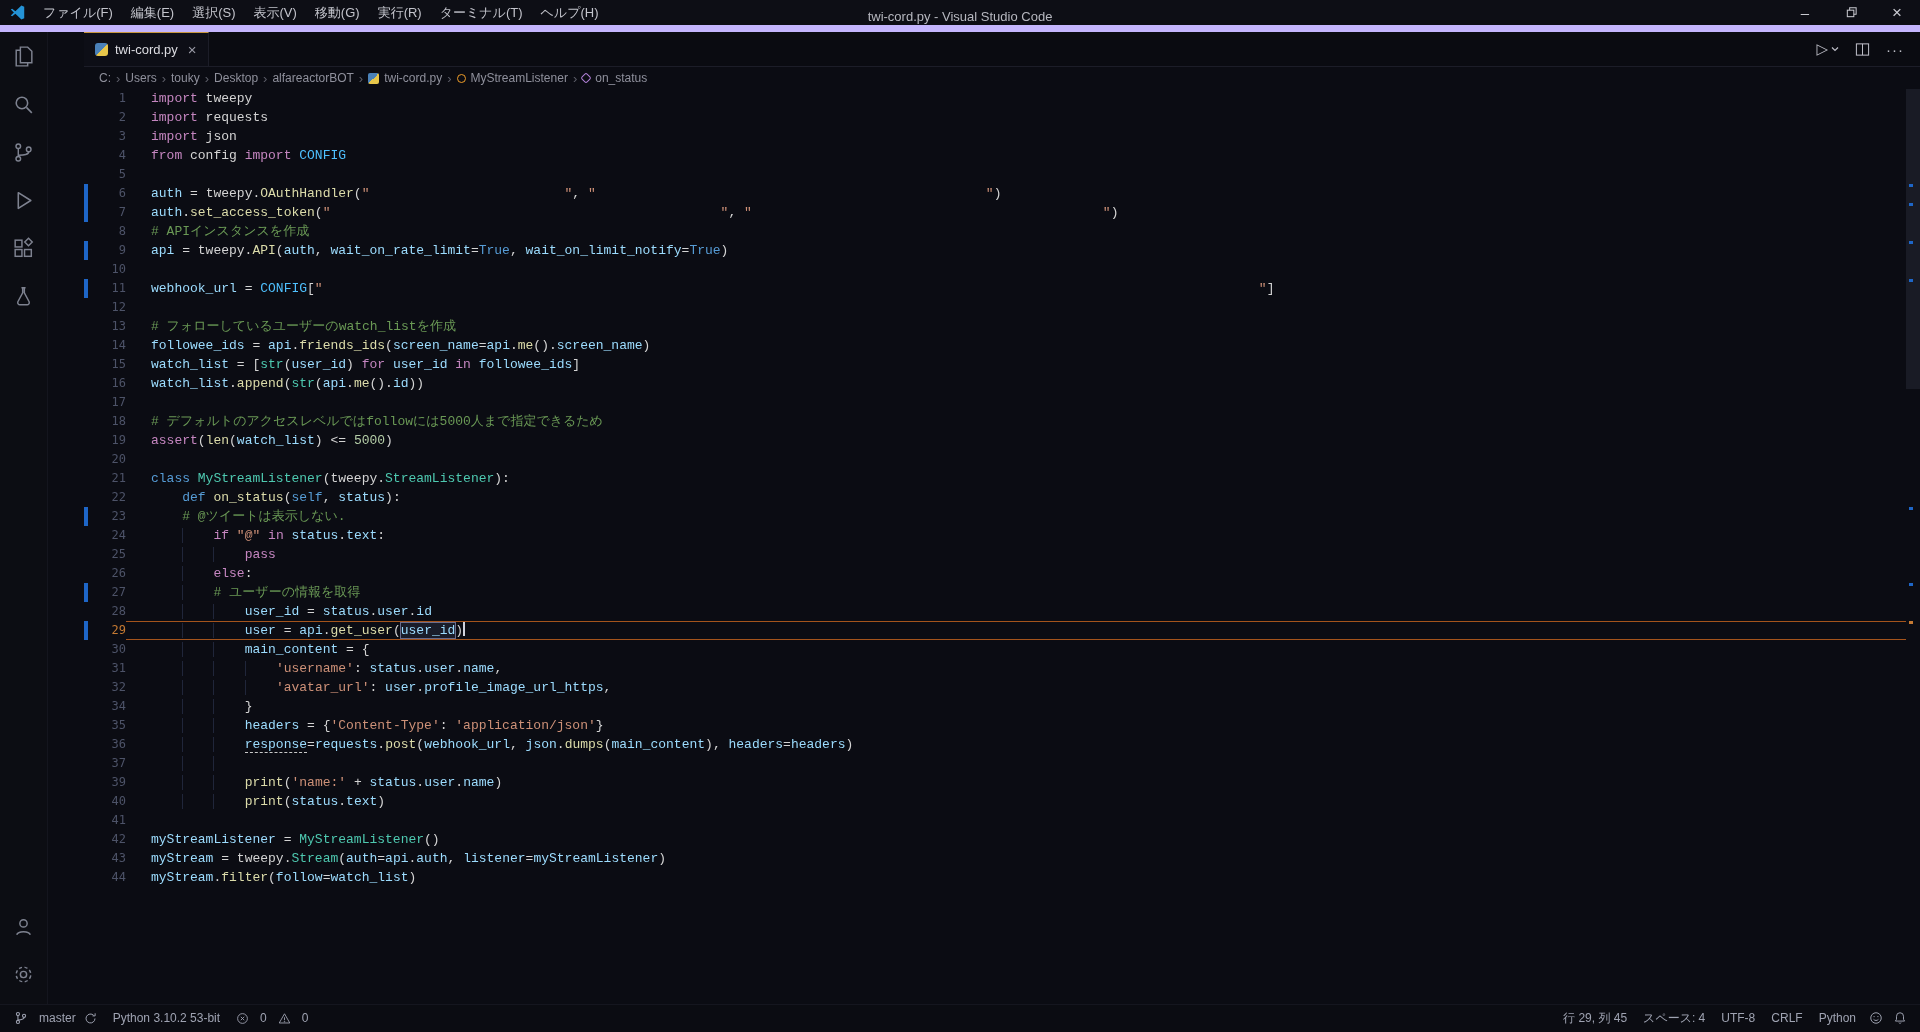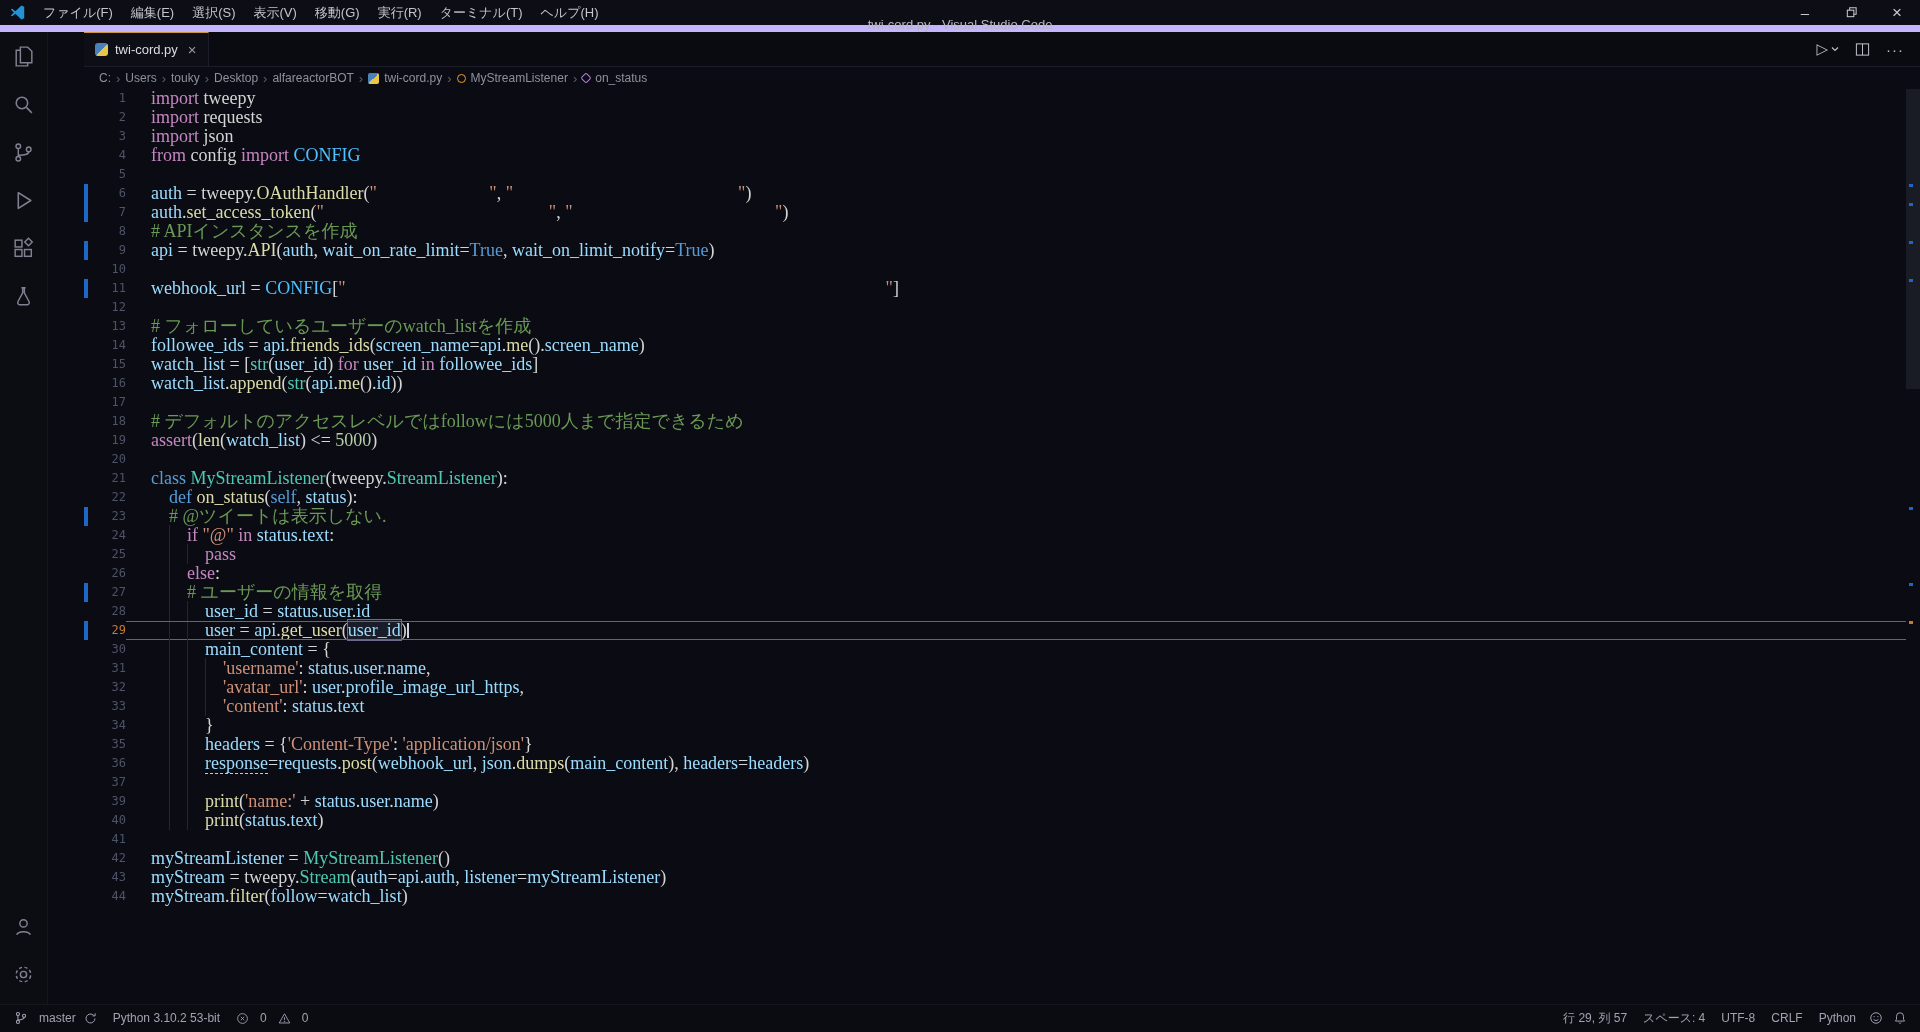--- a/index.html
+++ b/index.html
@@ -3,21 +3,21 @@
 <meta charset="utf-8">
 <style>
   *{box-sizing:border-box;margin:0;padding:0}
   html,body{width:1920px;height:1032px;overflow:hidden;background:#0b0c13;font-family:"Liberation Sans",sans-serif;-webkit-font-smoothing:antialiased;}
 
   
   .titlebar{height:32px;background:#0d0e15;border-bottom:7px solid #c4b5fd;display:flex;align-items:center;position:relative;color:#c3c4cc;font-size:13px;text-align:center;}
   .vscode-logo{width:17px;height:17px;margin:0 8px 0 9px;flex:none;}
   .menubar{display:flex;height:100%;align-items:center;}
   .menu-item{padding:0 9px;height:100%;display:flex;align-items:center;cursor:default;}
-  .window-title{position:absolute;left:50%;top:12px;transform:translateX(-50%);height:100%;display:flex;align-items:center;color:#b6b7bf;font-size:13px;white-space:nowrap;}
+  .window-title{position:absolute;left:50%;top:4px;transform:translateX(-50%);height:100%;display:flex;align-items:center;color:#b6b7bf;font-size:13px;white-space:nowrap;}
   .win-controls{margin-left:auto;display:flex;height:100%;}
   .win-btn{width:46px;height:100%;display:flex;align-items:center;justify-content:center;color:#c8c9d0;font-size:15px;}
 
   
   .main{display:flex;height:972px;gap:36px;}
   .activitybar{width:48px;background:#0c0d13;border-right:1px solid #14151e;display:flex;flex-direction:column;align-items:center;}
   .ab-icon{width:48px;height:48px;display:flex;align-items:center;justify-content:center;color:#7e8290;}
   .ab-spacer{margin-top:auto;}
   .editor-col{flex:1;min-width:0;display:flex;flex-direction:column;background:#0b0c13;}
 
@@ -38,21 +38,21 @@
   .symbol-class-icon{width:9px;height:9px;border:1.5px solid #ee9d28;border-radius:50%;}
   .symbol-method-icon{width:8px;height:8px;border:1.5px solid #b180d7;border-radius:2px;transform:rotate(45deg);}
 
   
   .editor{position:relative;flex:1;overflow:hidden;background:#0b0c13;}
   .line{display:flex;height:19px;position:relative;}
   .gutter{width:67px;flex:none;position:relative;}
   .ln{position:absolute;right:25px;top:0;line-height:19px;font-family:"DejaVu Sans Mono",monospace;font-size:12px;color:#4d5368;}
   .line.current .ln{color:#c57a33;}
   .modbar{position:absolute;left:0;top:0;width:4px;height:100%;background:#1e66c7;}
-  .code{font-family:Liberation Serif, serif;font-size:18px;line-height:19px;white-space:pre;color:#d4d4d4;}
+  .code{font-family:Liberation Mono, monospace;font-size:13px;line-height:19px;white-space:pre;color:#d4d4d4;}
   .code .k{color:#c586c0}.code .kb{color:#569cd6}.code .s{color:#ce9178}.code .c{color:#6a9955}
   .code .f{color:#dcdcaa}.code .t{color:#4ec9b0}.code .v{color:#9cdcfe}.code .n{color:#b5cea8}
   .code .p{color:#d4d4d4}.code .cst{color:#4fc1ff}
   .code .ig{background:linear-gradient(to right,#20263a 1px,transparent 1px);}
   .code .box{outline:1px solid #6b6c8c;background:rgba(110,130,180,.14);}
   .code .warn{border-bottom:1px dashed #c9c9c9;}
   .cursor{display:inline-block;width:2px;height:15px;background:#d0d3dc;vertical-align:-2px;}
   .current-frame{position:absolute;left:42px;right:14px;top:0;height:100%;border-top:1px solid #a4541c;border-bottom:1px solid #a4541c;pointer-events:none;}
   .scrollbar{position:absolute;top:0;right:0;width:14px;height:100%;}
   .sb-thumb{position:absolute;top:0;left:0;width:100%;height:300px;background:rgba(130,140,170,.12);}
@@ -414,26 +414,20 @@
             <span class="code"><span class="ic">    </span><span class="ic ig">    </span><span class="ic ig">    </span><span class="ic ig">    </span><span class="s">'username'</span><span class="p">: </span><span class="v">status</span><span class="p">.</span><span class="v">user</span><span class="p">.</span><span class="v">name</span><span class="p">,</span></span>
           </div>
           <div class="line">
             <div class="gutter">
               <span class="ln">32</span>
             </div>
             <span class="code"><span class="ic">    </span><span class="ic ig">    </span><span class="ic ig">    </span><span class="ic ig">    </span><span class="s">'avatar_url'</span><span class="p">: </span><span class="v">user</span><span class="p">.</span><span class="v">profile_image_url_https</span><span class="p">,</span></span>
           </div>
           <div class="line">
             <div class="gutter">
-              <span class="ln">33</span>
-            </div>
-            <span class="code"><span class="ic">    </span><span class="ic ig">    </span><span class="ic ig">    </span><span class="ic ig">    </span><span class="s">'content'</span><span class="p">: </span><span class="v">status</span><span class="p">.</span><span class="v">text</span></span>
-          </div>
-          <div class="line">
-            <div class="gutter">
               <span class="ln">34</span>
             </div>
             <span class="code"><span class="ic">    </span><span class="ic ig">    </span><span class="ic ig">    </span><span class="p">}</span></span>
           </div>
           <div class="line">
             <div class="gutter">
               <span class="ln">35</span>
             </div>
             <span class="code"><span class="ic">    </span><span class="ic ig">    </span><span class="ic ig">    </span><span class="v">headers</span><span class="p"> = {</span><span class="s">'Content-Type'</span><span class="p">: </span><span class="s">'application/json'</span><span class="p">}</span></span>
           </div>
@@ -533,21 +527,21 @@
       <svg width="13" height="13" viewBox="0 0 16 16" fill="none" stroke="currentColor" stroke-width="1.1">
           <path d="M8 2.2 14.5 13.5h-13z"></path>
           <path d="M8 6.5V10"></path>
           <circle cx="8" cy="11.8" r=".4"></circle>
         </svg>
       <span>0</span>
     </div>
   </div>
   <div class="sb-right">
     <div class="sb-item">
-        <span>行 29, 列 57</span>
+        <span>行 29, 列 45</span>
       </div>
     <div class="sb-item">
         <span>スペース: 4</span>
       </div>
     <div class="sb-item">
         <span>UTF-8</span>
       </div>
     <div class="sb-item">
         <span>CRLF</span>
       </div>

